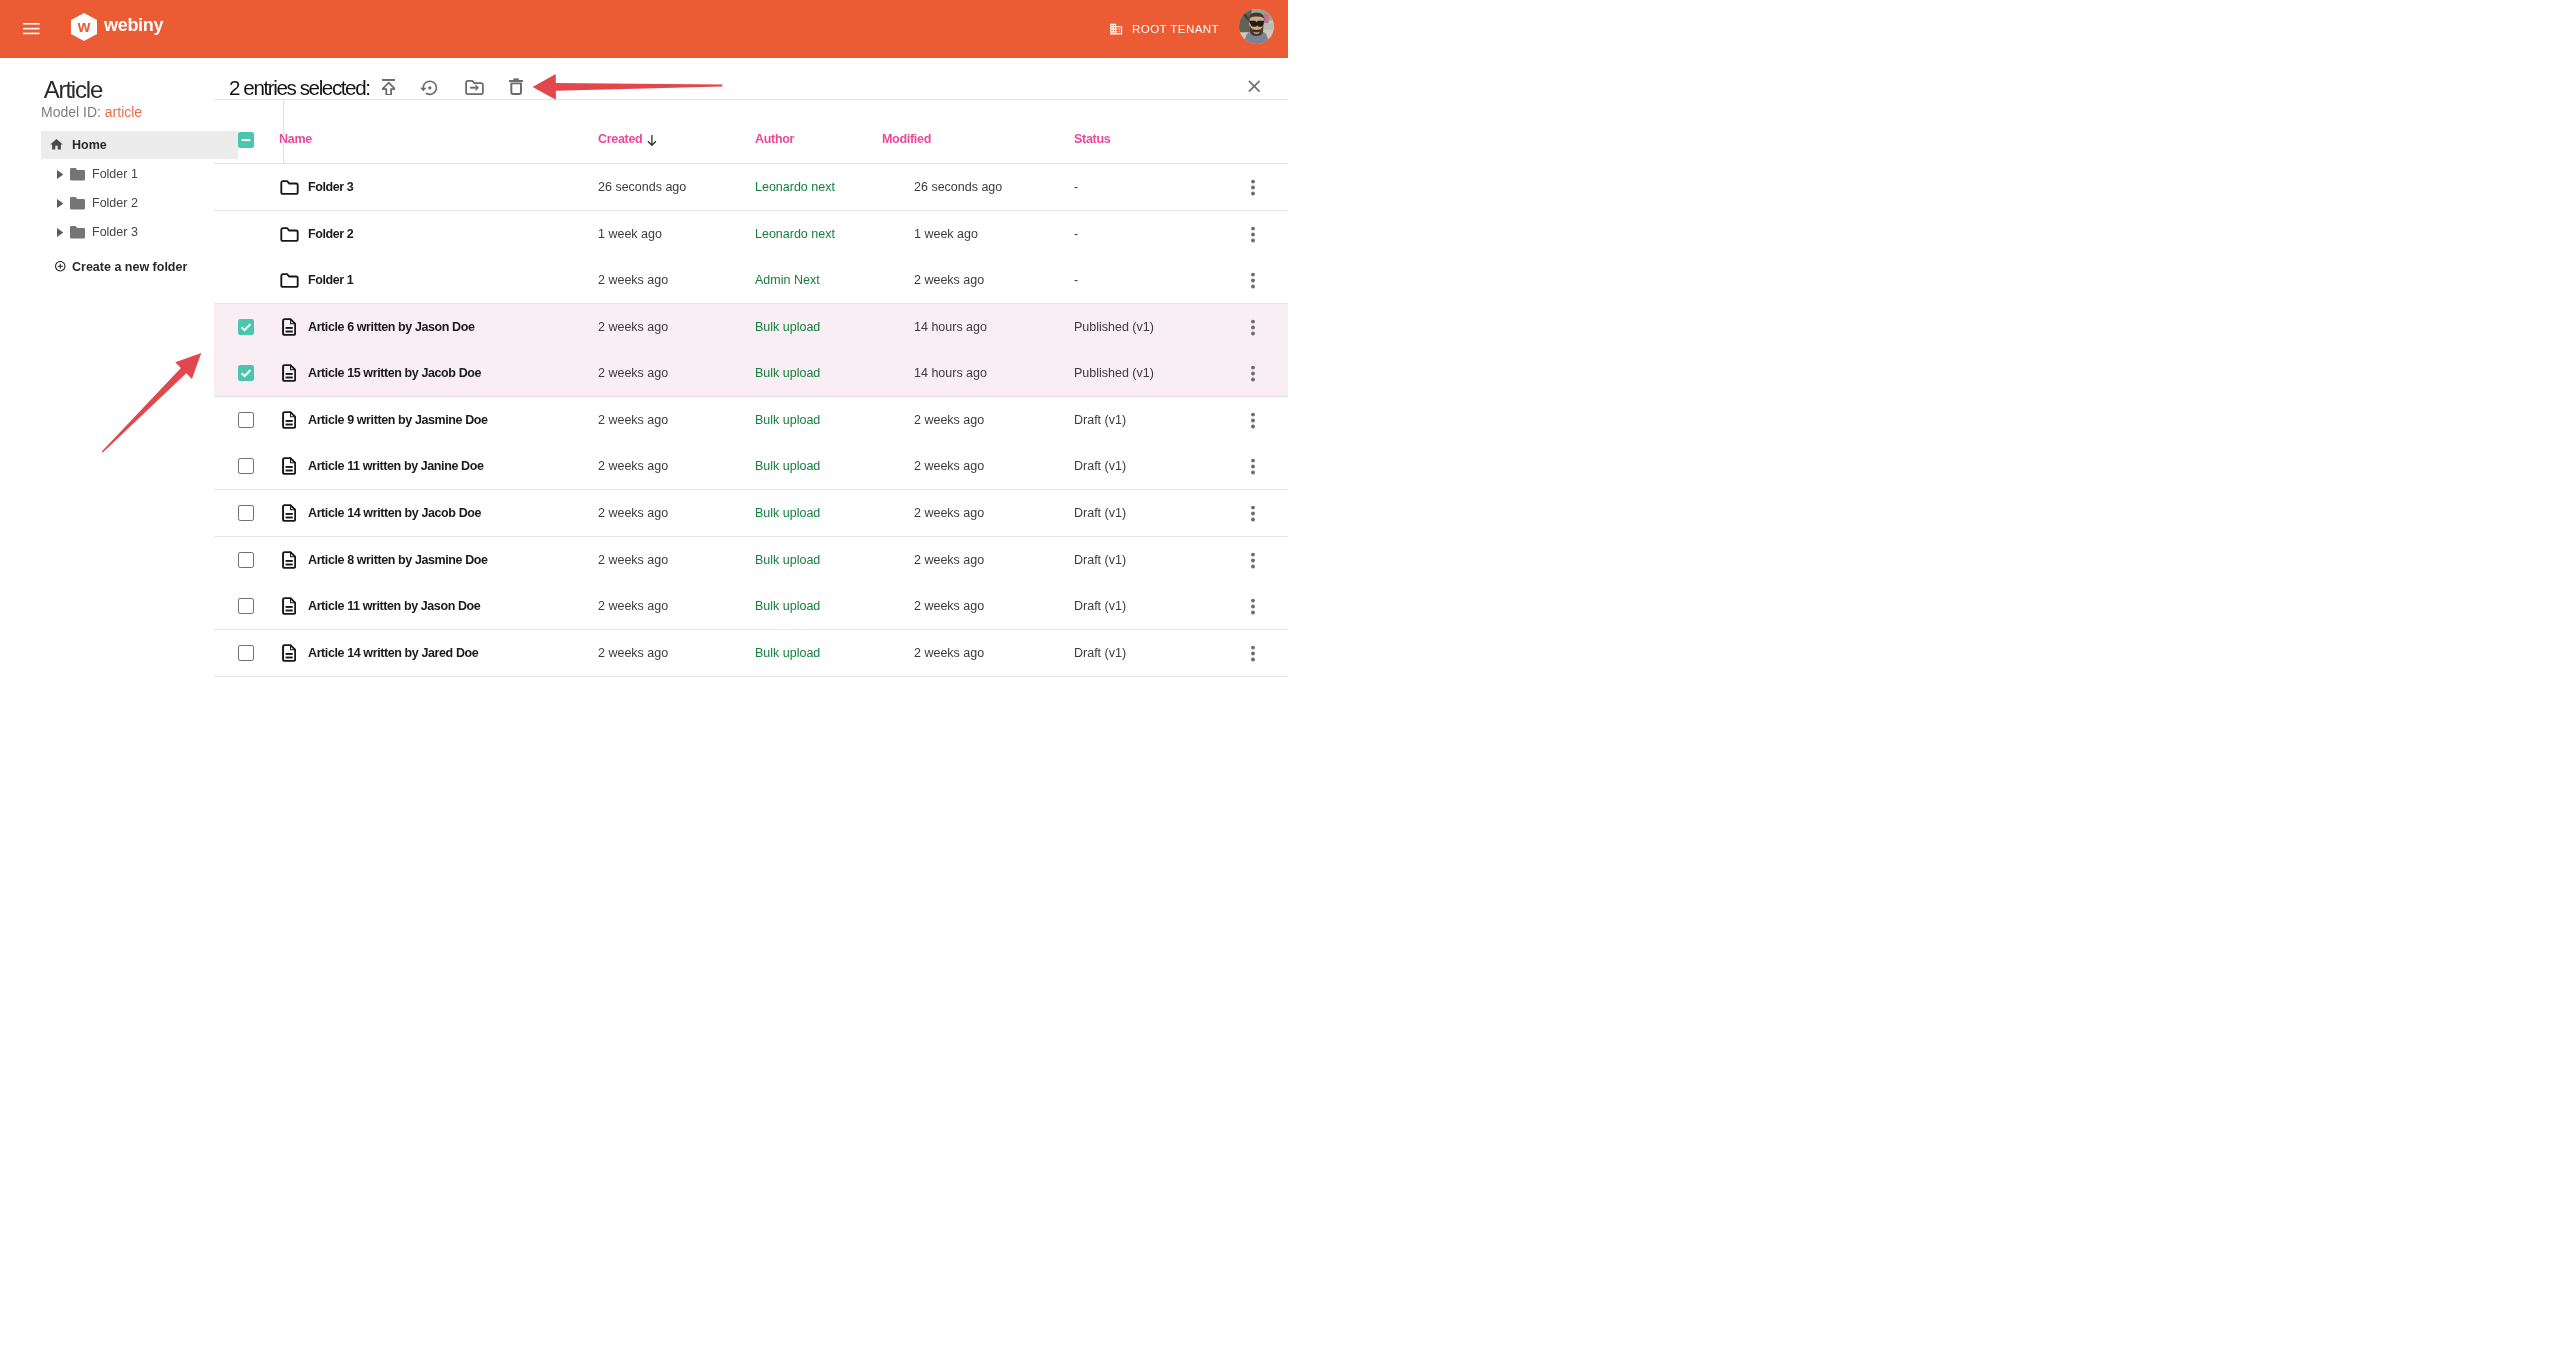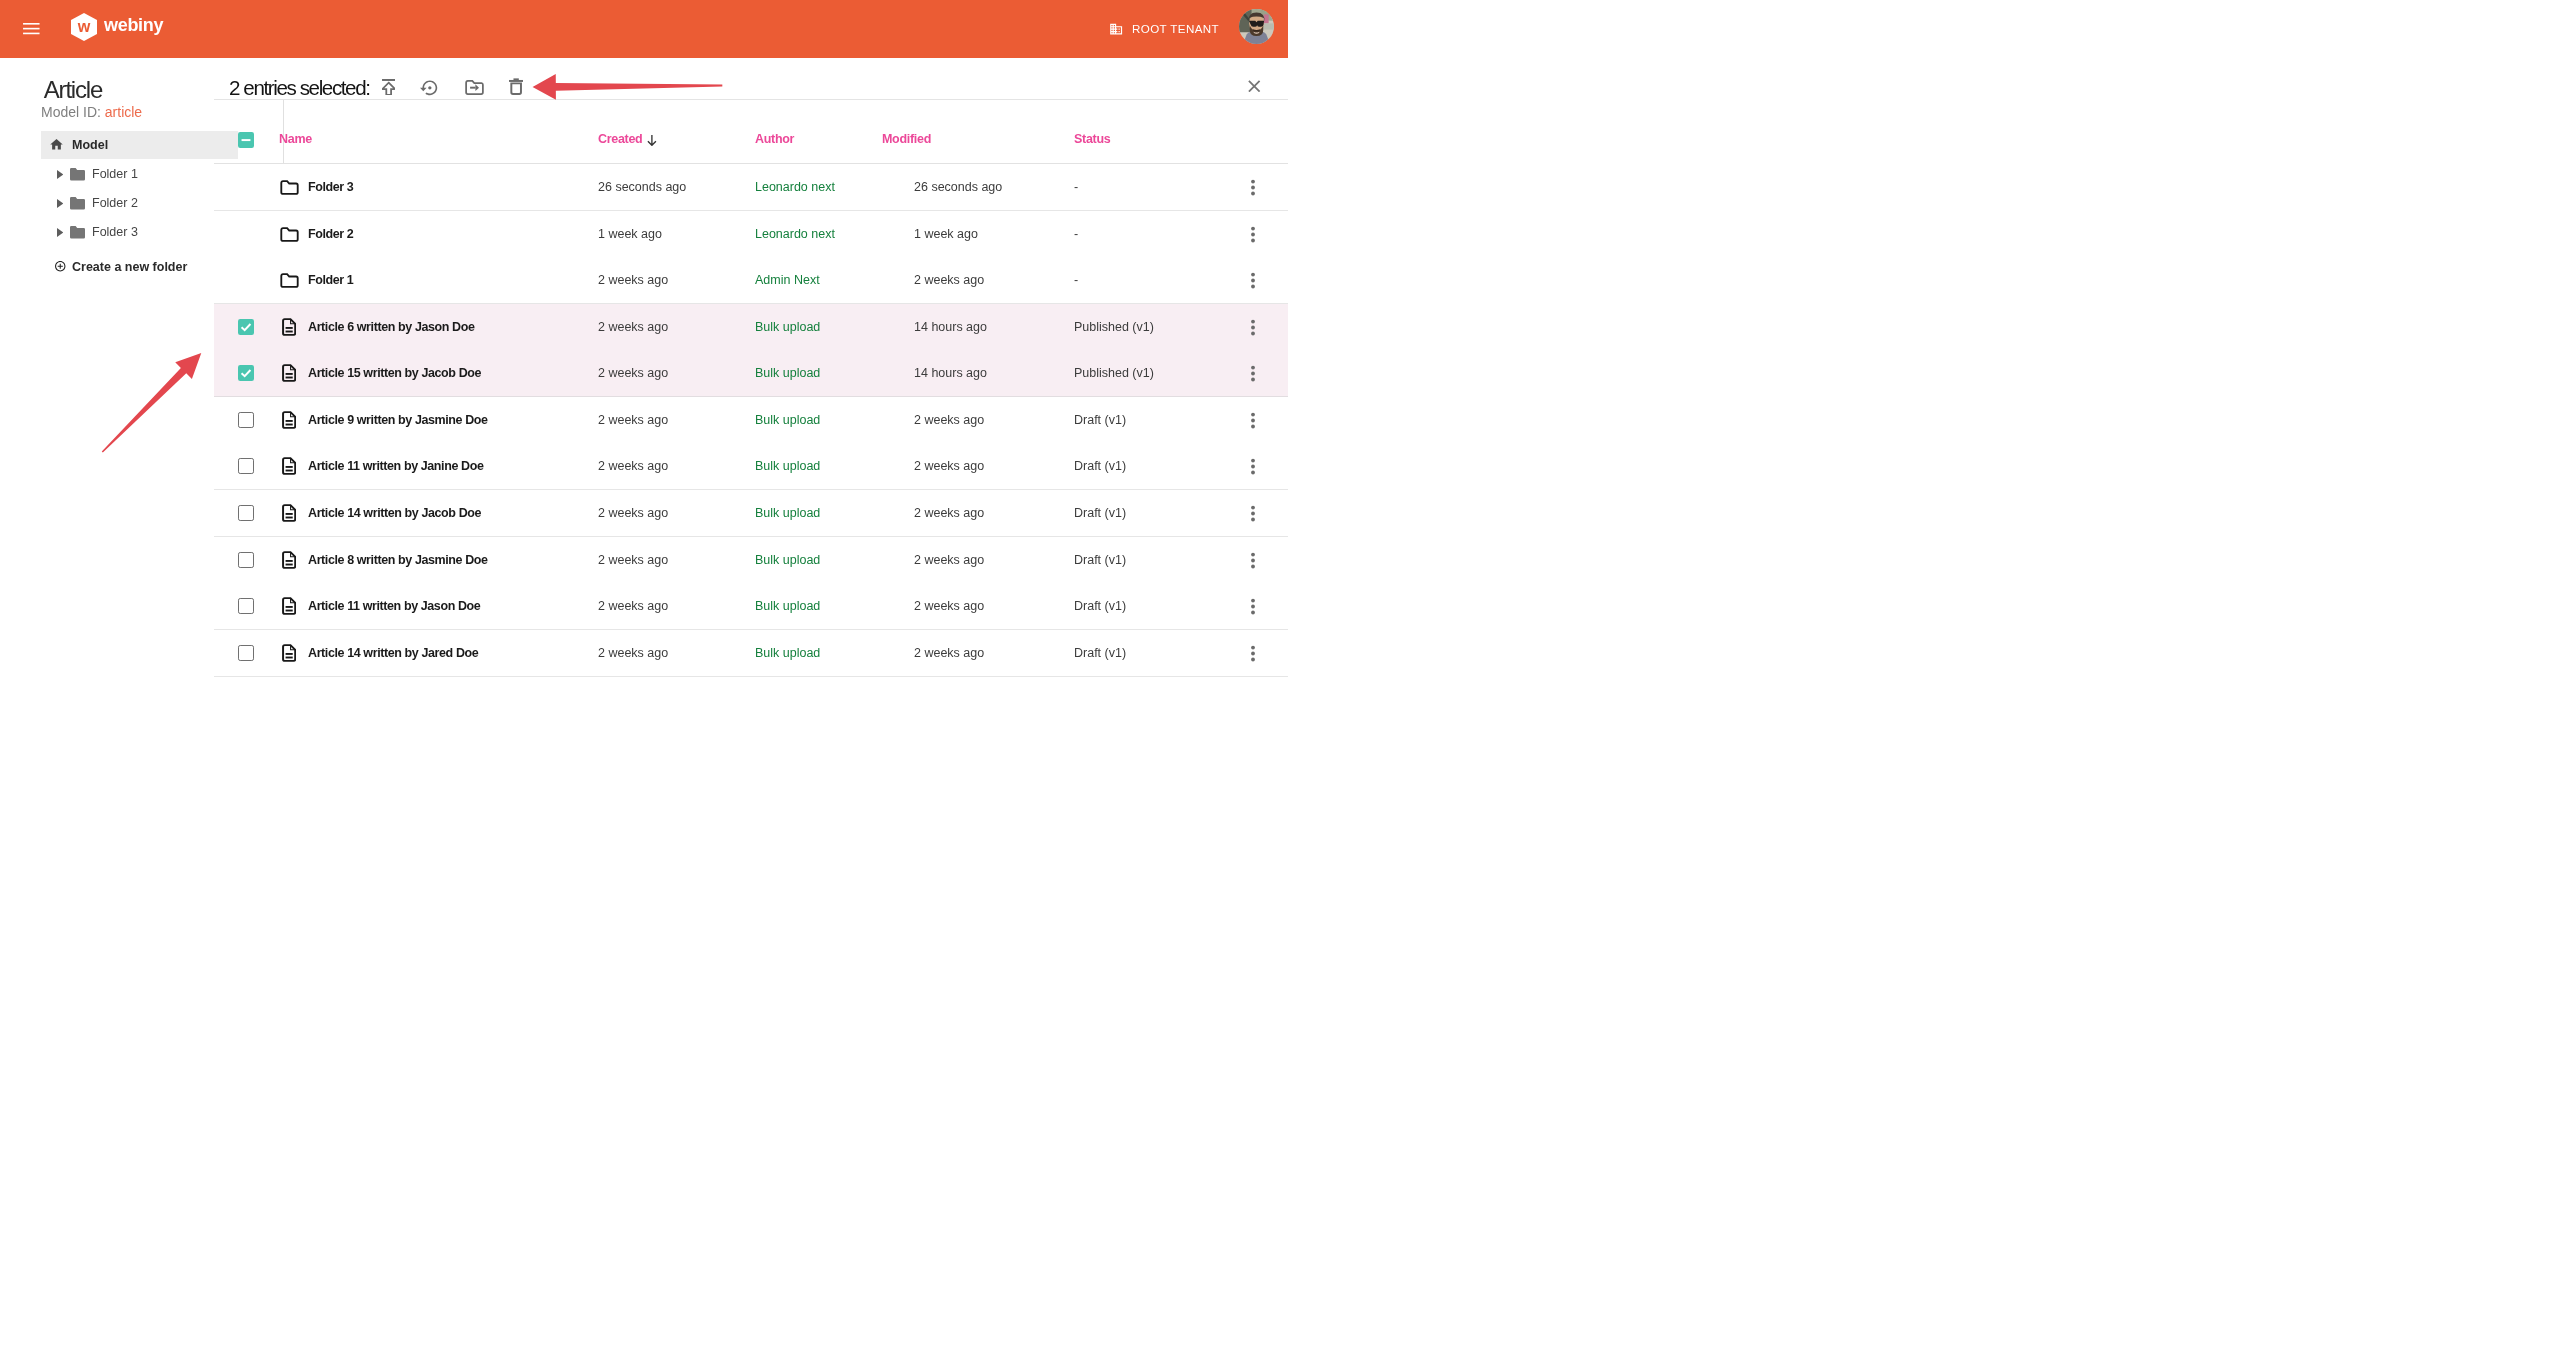--- a/index.html
+++ b/index.html
@@ -85,21 +85,21 @@
   </svg>
 </div>
 
 <div class="sidebar">
   <div class="sb-title">Article</div>
   <div class="sb-model">Model ID: <b>article</b></div>
   <div class="home-row"></div>
   <svg class="abs" style="left:14.8px; top:79px;" width="15" height="15" viewBox="0 0 24 24">
       <path fill="#4a4a4a" d="M10 20v-6h4v6h5v-8h3L12 3 2 12h3v8z"></path>
     </svg>
-  <div class="abs sb-txt" style="left:38px; top:73px; height:28px; line-height:28px;">Model</div>
+  <div class="abs sb-txt" style="left:38px; top:73px; height:28px; line-height:28px;">Home</div>
 
   <svg class="abs" style="left:23px; top:112px;" width="6.3" height="9" viewBox="0 0 7 10">
       <polygon points="0,0 7,5 0,10" fill="#5d5d5d"></polygon>
     </svg>
   <svg class="abs" style="left:36px; top:110px;" width="15" height="12.5" viewBox="0 0 24 20">
       <path fill="#757575" d="M2 0 h7 l2.5 3 H22 q2 0 2 2 v13 q0 2 -2 2 H2 q-2 0 -2-2 V2 q0-2 2-2 z"></path>
     </svg>
   <div class="abs" style="left:58px; top:110px; height:12.5px; line-height:12.5px; font-size:12.5px; color:#454545;">Folder 1</div>
 
   <svg class="abs" style="left:23px; top:141px;" width="6.3" height="9" viewBox="0 0 7 10">

